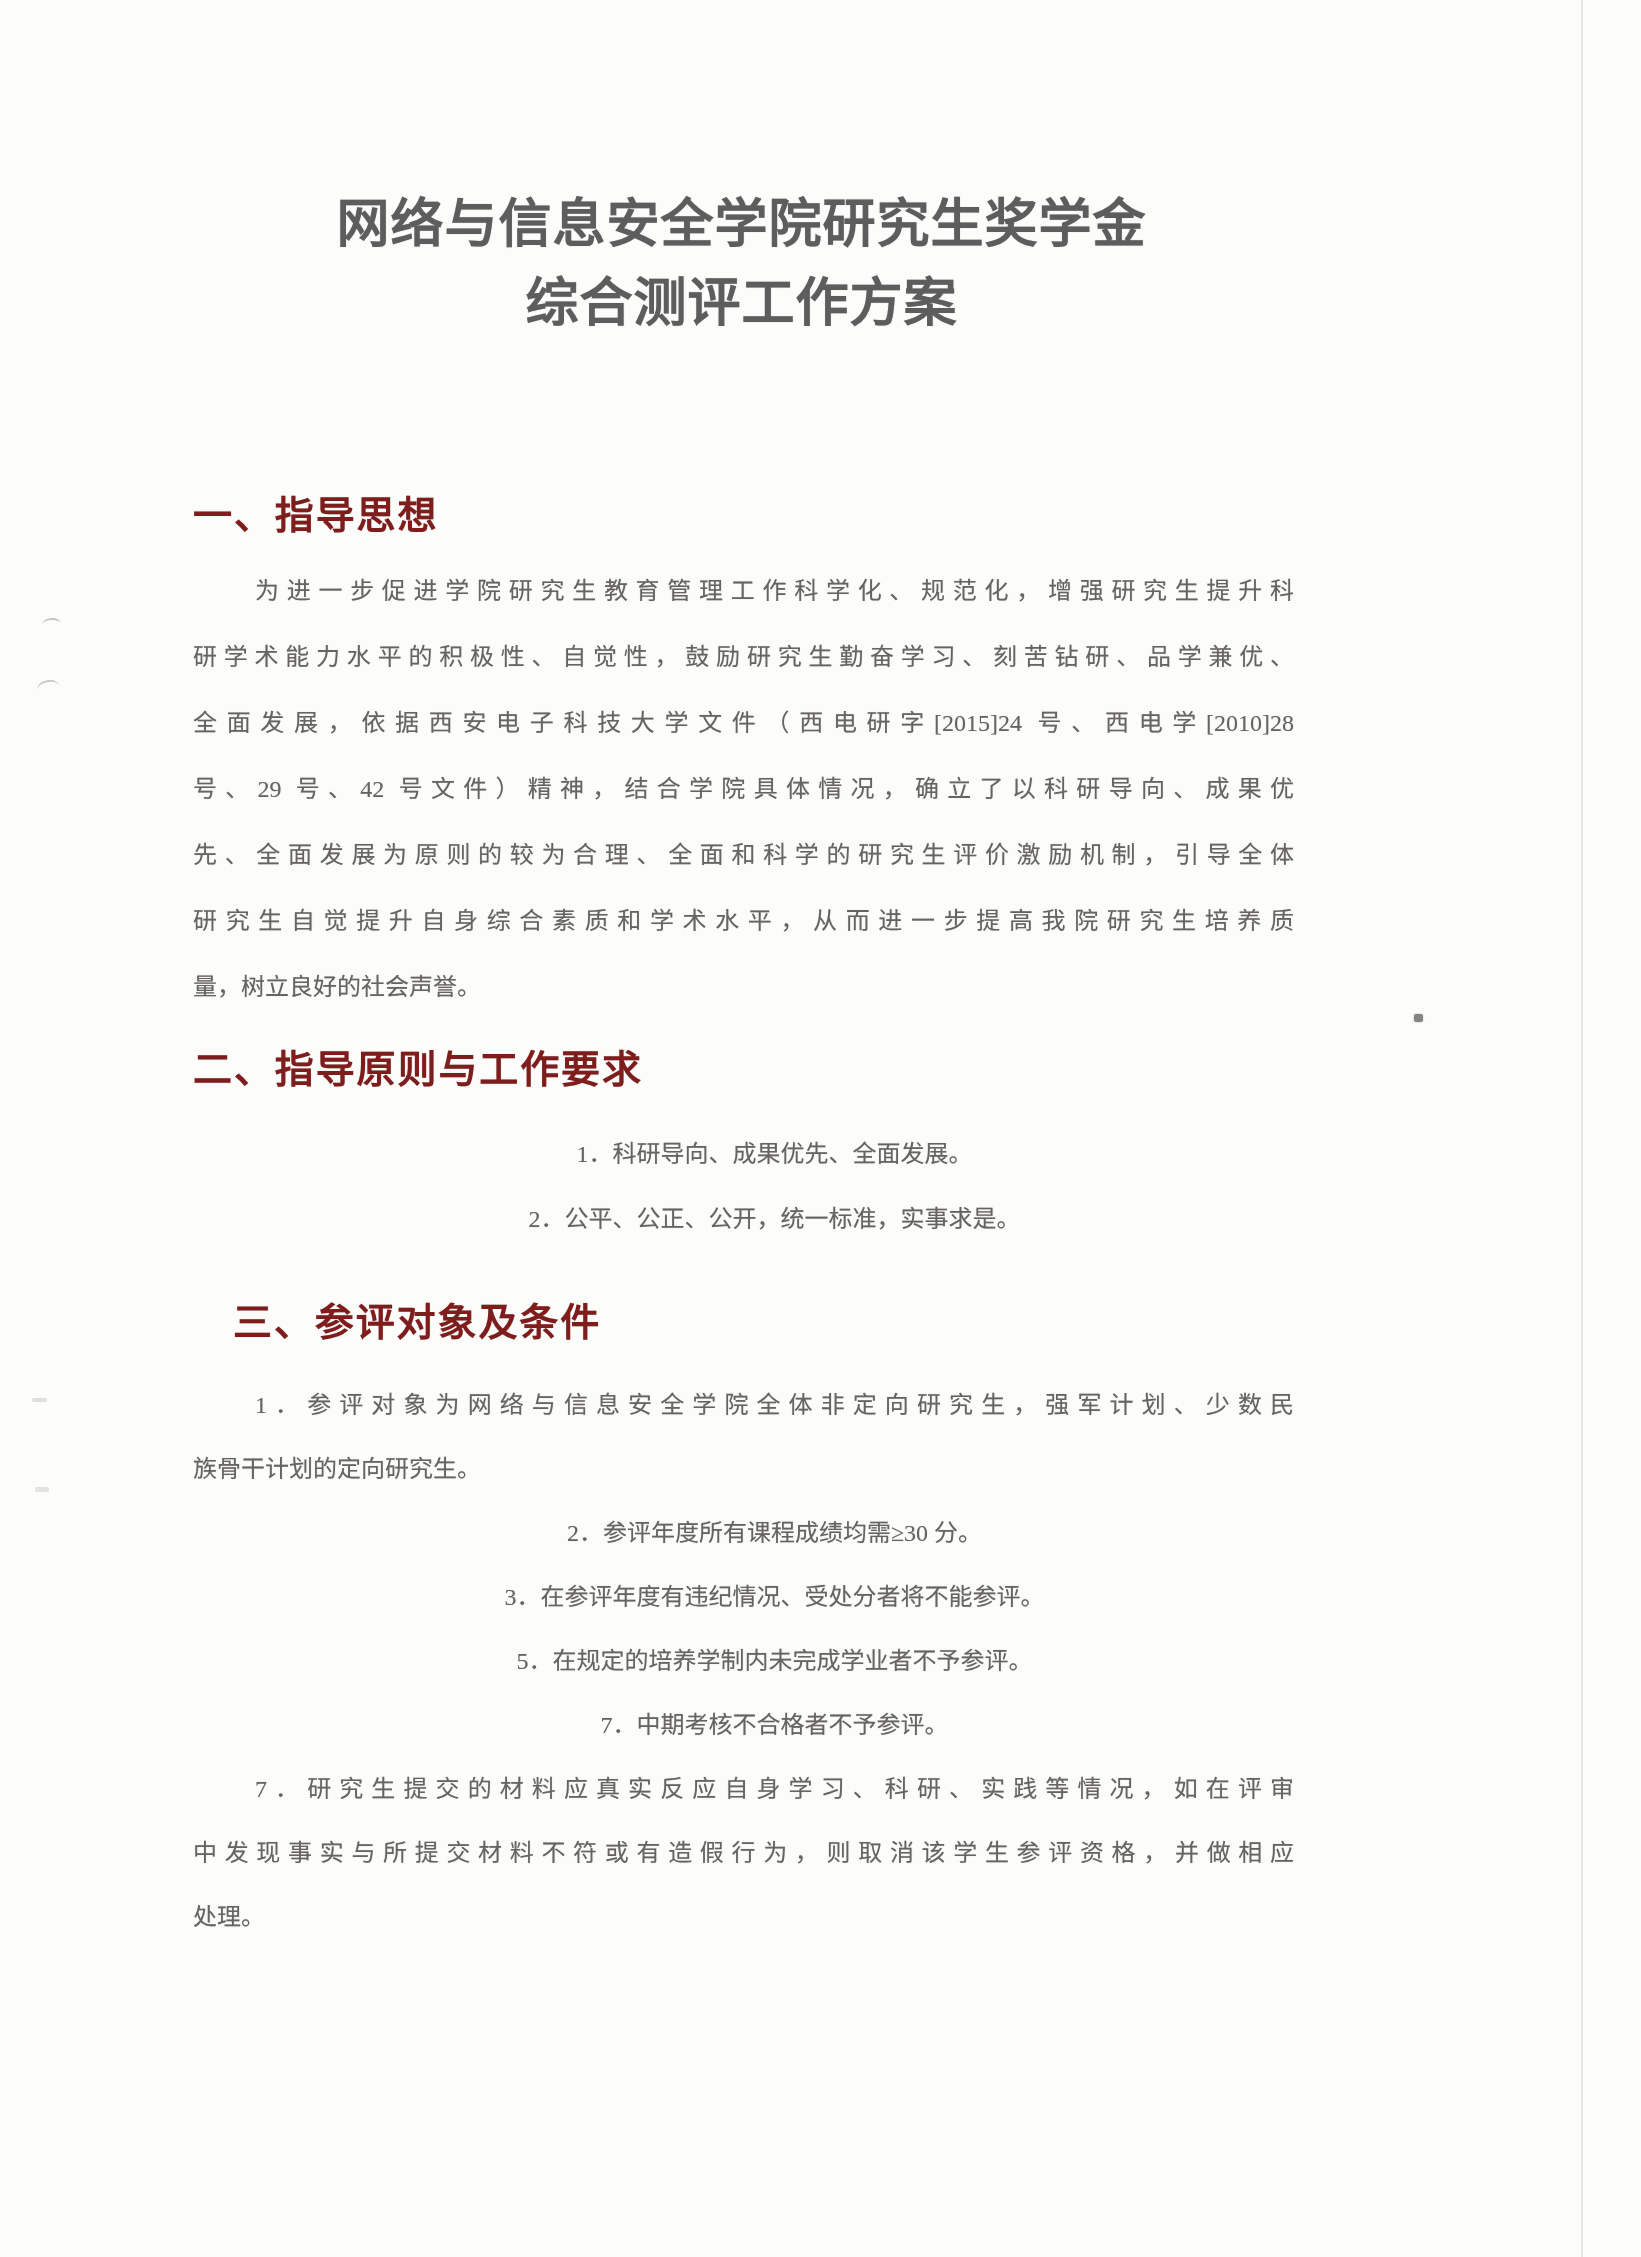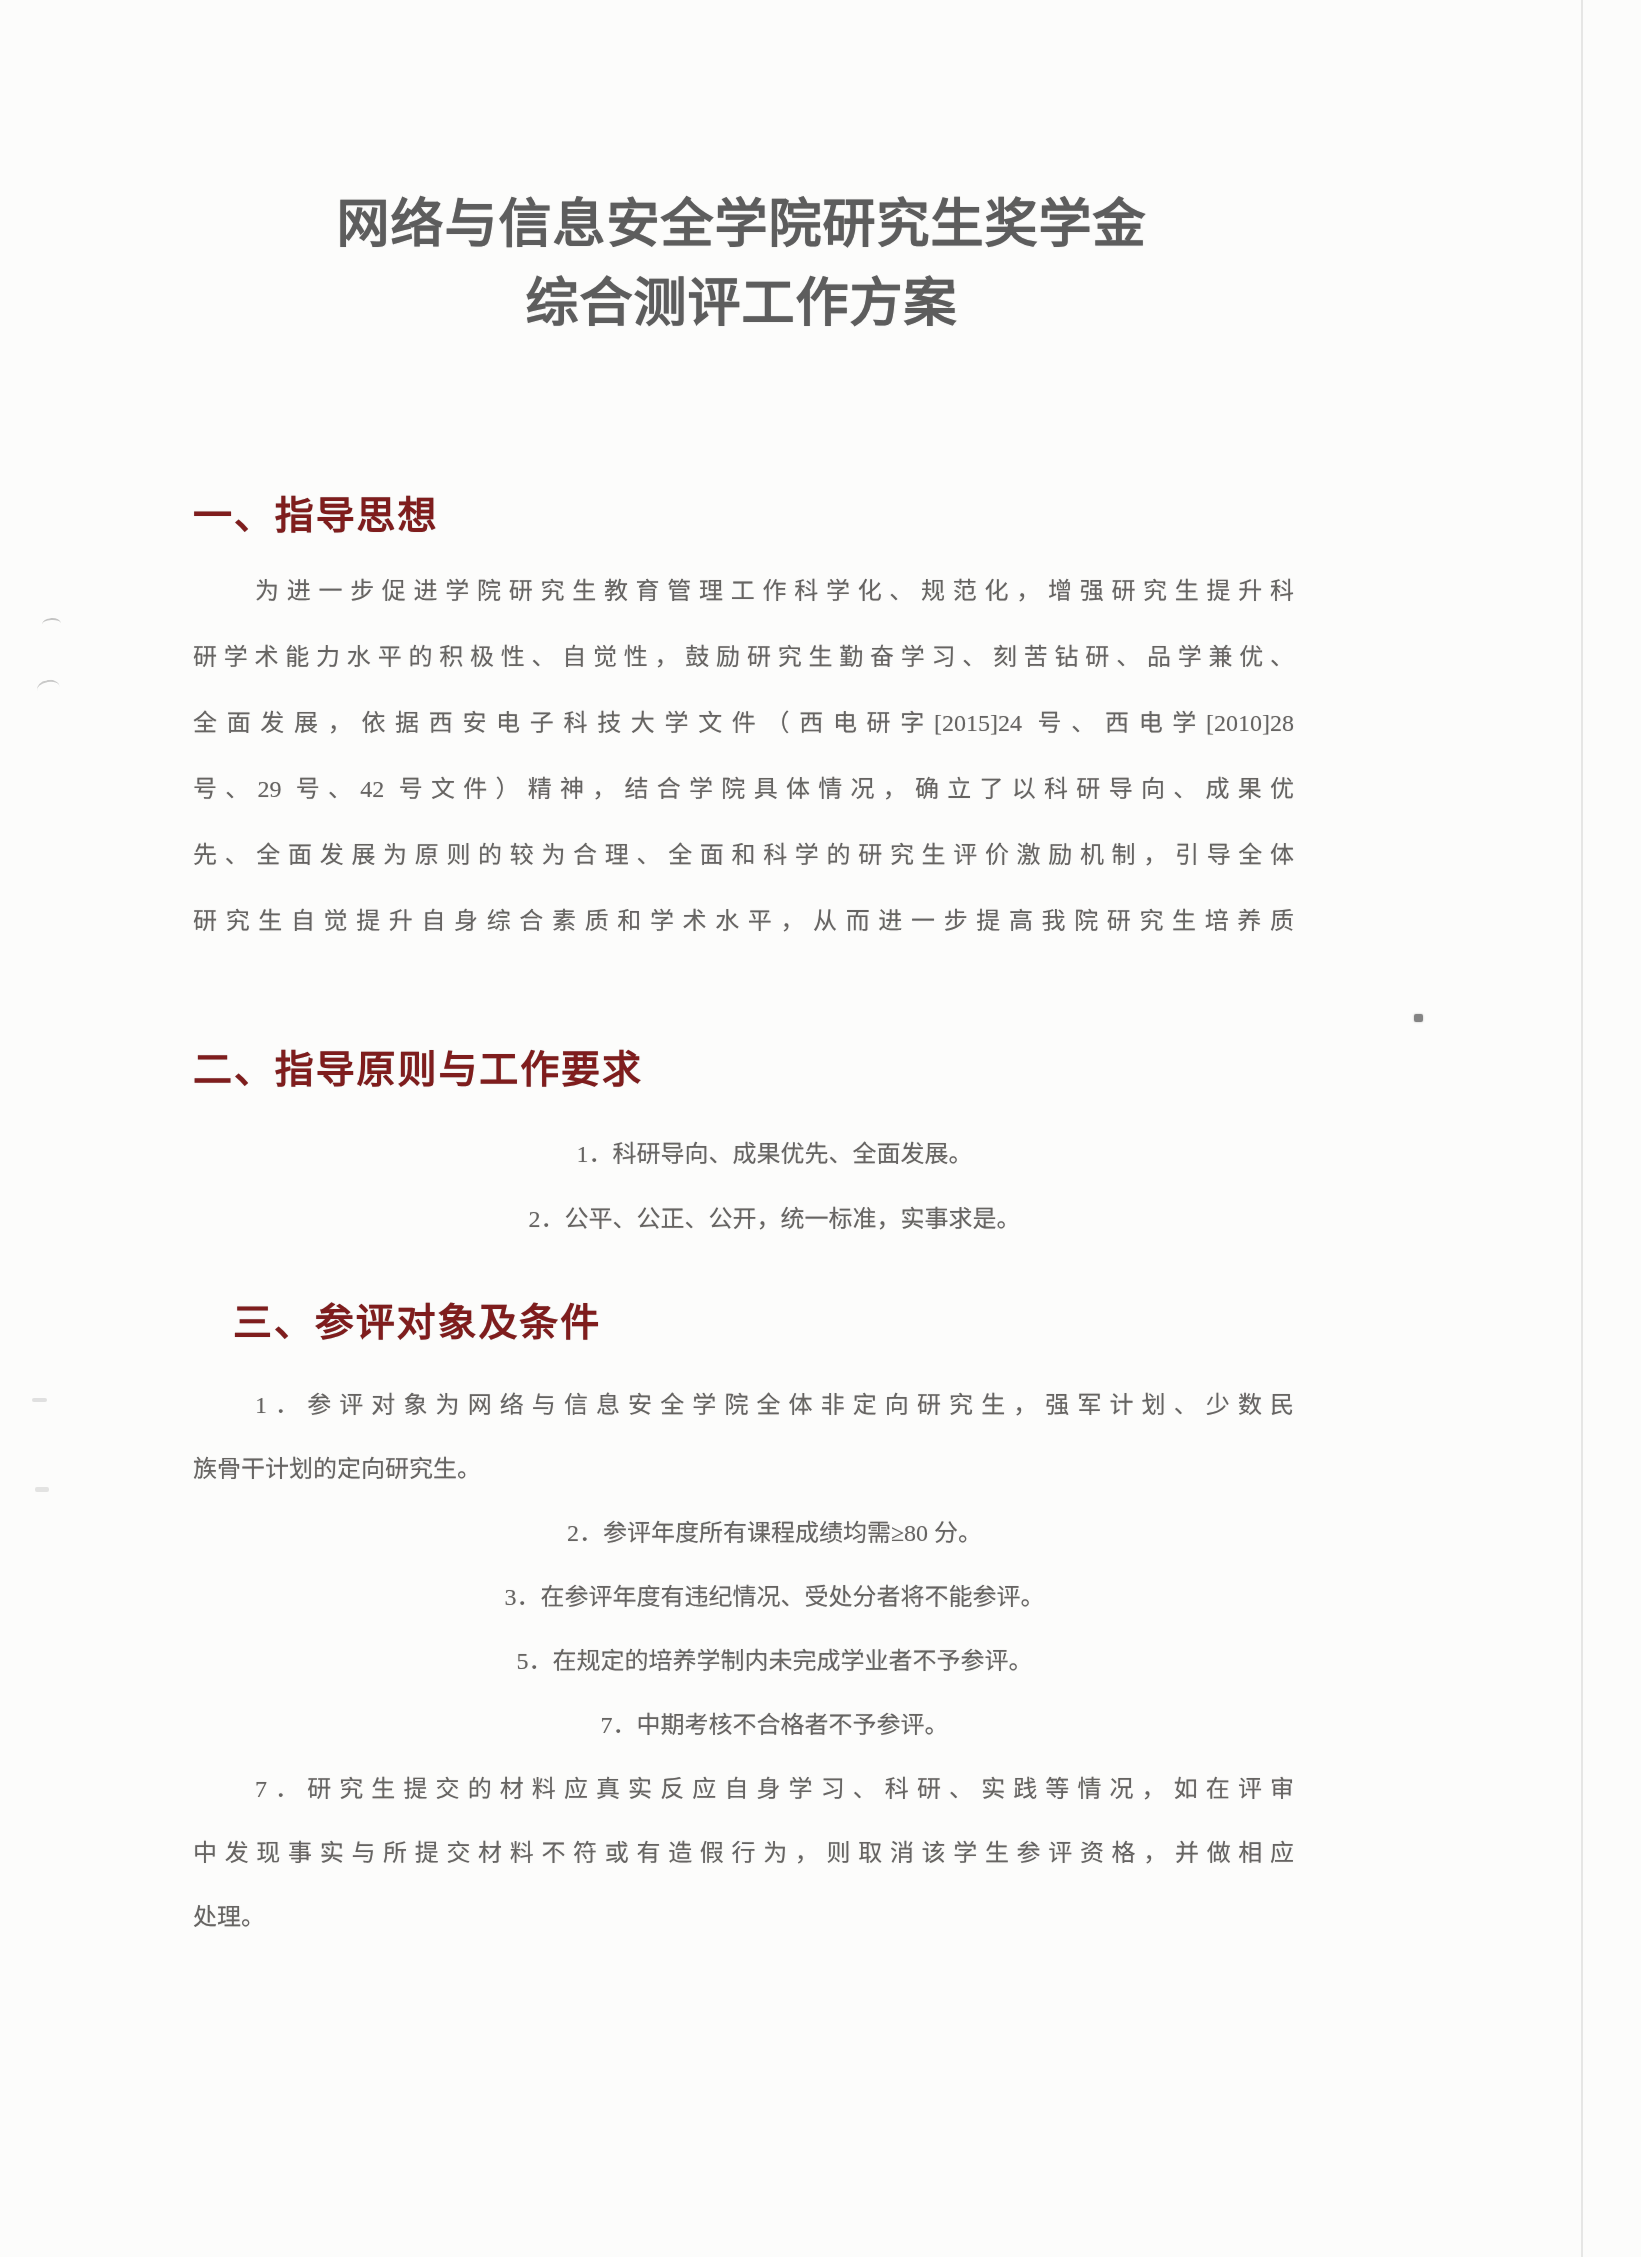--- a/index.html
+++ b/index.html
@@ -125,35 +125,36 @@
 
   <div class="heading h1">一、指导思想</div>
 
   <div class="body-block p1">
     <div class="bl indent just">为进一步促进学院研究生教育管理工作科学化、规范化，增强研究生提升科</div>
     <div class="bl just">研学术能力水平的积极性、自觉性，鼓励研究生勤奋学习、刻苦钻研、品学兼优、</div>
     <div class="bl just">全面发展，依据西安电子科技大学文件（西电研字[2015]24 号、西电学[2010]28</div>
     <div class="bl just">号、29 号、42 号文件）精神，结合学院具体情况，确立了以科研导向、成果优</div>
     <div class="bl just">先、全面发展为原则的较为合理、全面和科学的研究生评价激励机制，引导全体</div>
     <div class="bl just">研究生自觉提升自身综合素质和学术水平，从而进一步提高我院研究生培养质</div>
+    <div class="bl">量，树立良好的社会声誉。</div>
   </div>
 
   <div class="heading h2">二、指导原则与工作要求</div>
 
   <div class="body-block s2">
     <div class="bl indent">1．科研导向、成果优先、全面发展。</div>
     <div class="bl indent">2．公平、公正、公开，统一标准，实事求是。</div>
   </div>
 
   <div class="heading h3">三、参评对象及条件</div>
 
   <div class="body-block s3">
     <div class="bl indent just">1．参评对象为网络与信息安全学院全体非定向研究生，强军计划、少数民</div>
     <div class="bl">族骨干计划的定向研究生。</div>
-    <div class="bl indent">2．参评年度所有课程成绩均需≥80 分。</div>
+    <div class="bl indent">2．参评年度所有课程成绩均需≥30 分。</div>
     <div class="bl indent">3．在参评年度有违纪情况、受处分者将不能参评。</div>
     <div class="bl indent">5．在规定的培养学制内未完成学业者不予参评。</div>
     <div class="bl indent">7．中期考核不合格者不予参评。</div>
     <div class="bl indent just">7．研究生提交的材料应真实反应自身学习、科研、实践等情况，如在评审</div>
     <div class="bl just">中发现事实与所提交材料不符或有造假行为，则取消该学生参评资格，并做相应</div>
     <div class="bl">处理。</div>
   </div>
 
 </div>
 

